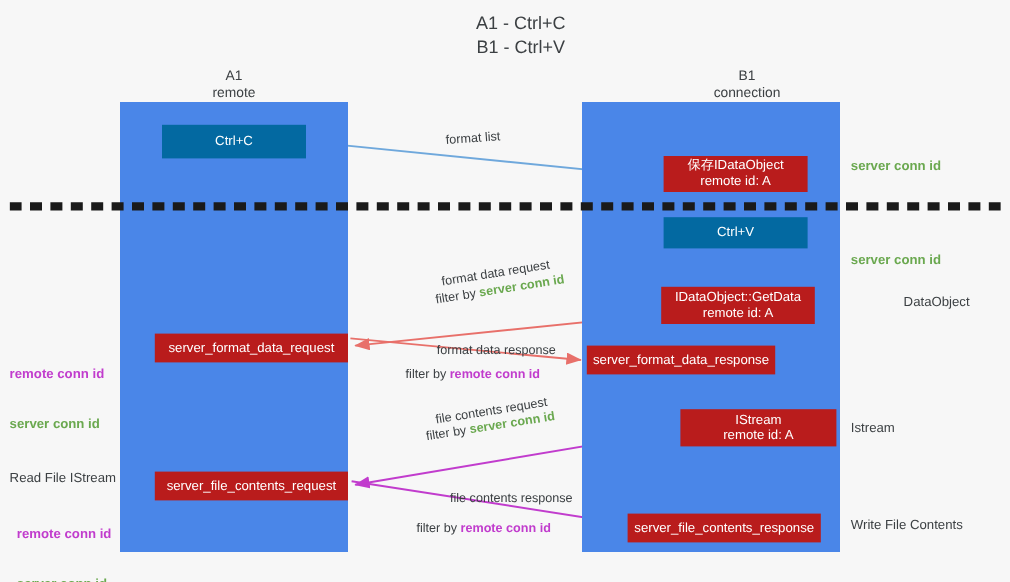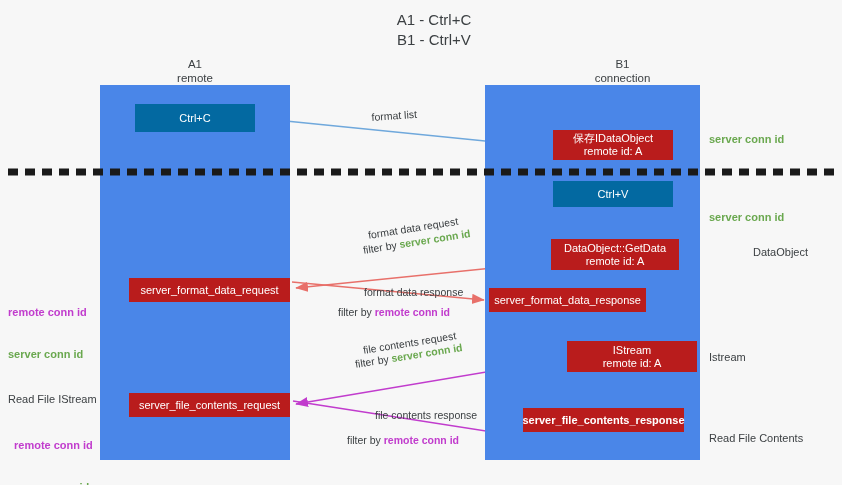--- a/index.html
+++ b/index.html
@@ -68,21 +68,21 @@
   .box-orange { background: #b91c1c; }
 
   #box-ctrlc      { left: 135px; top: 104px; width: 120px; height: 28px; }
   #box-idataobj   { left: 553px; top: 130px; width: 120px; height: 30px; }
   #box-ctrlv      { left: 553px; top: 181px; width: 120px; height: 26px; }
   #box-getdata    { left: 551px; top: 239px; width: 128px; height: 31px; }
   #box-istream    { left: 567px; top: 341px; width: 130px; height: 31px; }
   #box-fmt-req    { left: 129px; top: 278px; width: 161px; height: 24px; }
   #box-fmt-resp   { left: 489px; top: 288px; width: 157px; height: 24px; }
   #box-file-req   { left: 129px; top: 393px; width: 161px; height: 24px; }
-  #box-file-resp  { left: 523px; top: 408px; width: 161px; height: 24px; font-weight: bold; }
+  #box-file-resp  { left: 523px; top: 428px; width: 161px; height: 24px; }
 
   
   .side-label {
     font-size: 11px;
     line-height: 14px;
     white-space: pre;
   }
   .c-green  { color: #6aa84f; font-weight: bold; }
   .c-magenta{ color: #c13ccd; font-weight: bold; }
   .c-dark   { color: #3c4043; }
@@ -170,21 +170,21 @@
 connection</div>
 
   <svg class="abs" id="dash-line">
     <line x1="0" y1="4" x2="826" y2="4" stroke="#1a1a1a" stroke-width="7" stroke-dasharray="10 7" stroke-linecap="butt"></line>
   </svg>
 
   <div class="abs box box-green" id="box-ctrlc">Ctrl+C</div>
   <div class="abs box box-orange" id="box-idataobj">保存IDataObject
 remote id: A</div>
   <div class="abs box box-green" id="box-ctrlv">Ctrl+V</div>
-  <div class="abs box box-orange" id="box-getdata">DataObject::GetData
+  <div class="abs box box-orange" id="box-getdata">IDataObject::GetData
 remote id: A</div>
   <div class="abs box box-orange" id="box-istream">IStream
 remote id: A</div>
   <div class="abs box box-orange" id="box-fmt-req">server_format_data_request</div>
   <div class="abs box box-orange" id="box-fmt-resp">server_format_data_response</div>
   <div class="abs box box-orange" id="box-file-req">server_file_contents_request</div>
   <div class="abs box box-orange" id="box-file-resp">server_file_contents_response</div>
 
   <div class="abs edge-label" id="el-format-list">format list</div>
 
@@ -197,21 +197,21 @@
   <div class="abs edge-label rot-neg" id="el-file-req">file contents request</div>
   <div class="abs edge-label rot-neg" id="el-file-req2"><span>filter by </span><span class="hl c-green">server conn id</span></div>
 
   <div class="abs edge-label" id="el-file-resp">file contents response</div>
   <div class="abs edge-label" id="el-file-resp2"><span>filter by </span><span class="hl c-magenta">remote conn id</span></div>
 
   <div class="abs side-label c-green" id="lbl-server-1">server conn id</div>
   <div class="abs side-label c-green" id="lbl-server-2">server conn id</div>
   <div class="abs side-label c-dark" id="lbl-dataobject">DataObject</div>
   <div class="abs side-label c-dark" id="lbl-istream">Istream</div>
-  <div class="abs side-label c-dark" id="lbl-writefile">Read File Contents</div>
+  <div class="abs side-label c-dark" id="lbl-writefile">Write File Contents</div>
 
   <div class="abs side-label" id="lbl-left-conn">
     <div class="c-magenta">remote conn id</div>
     <div class="c-green">server conn id</div>
   </div>
 
   <div class="abs side-label c-dark" id="lbl-readfile">Read File IStream</div>
 
   <div class="abs side-label" id="lbl-left-conn2">
     <div class="c-magenta">remote conn id</div>

